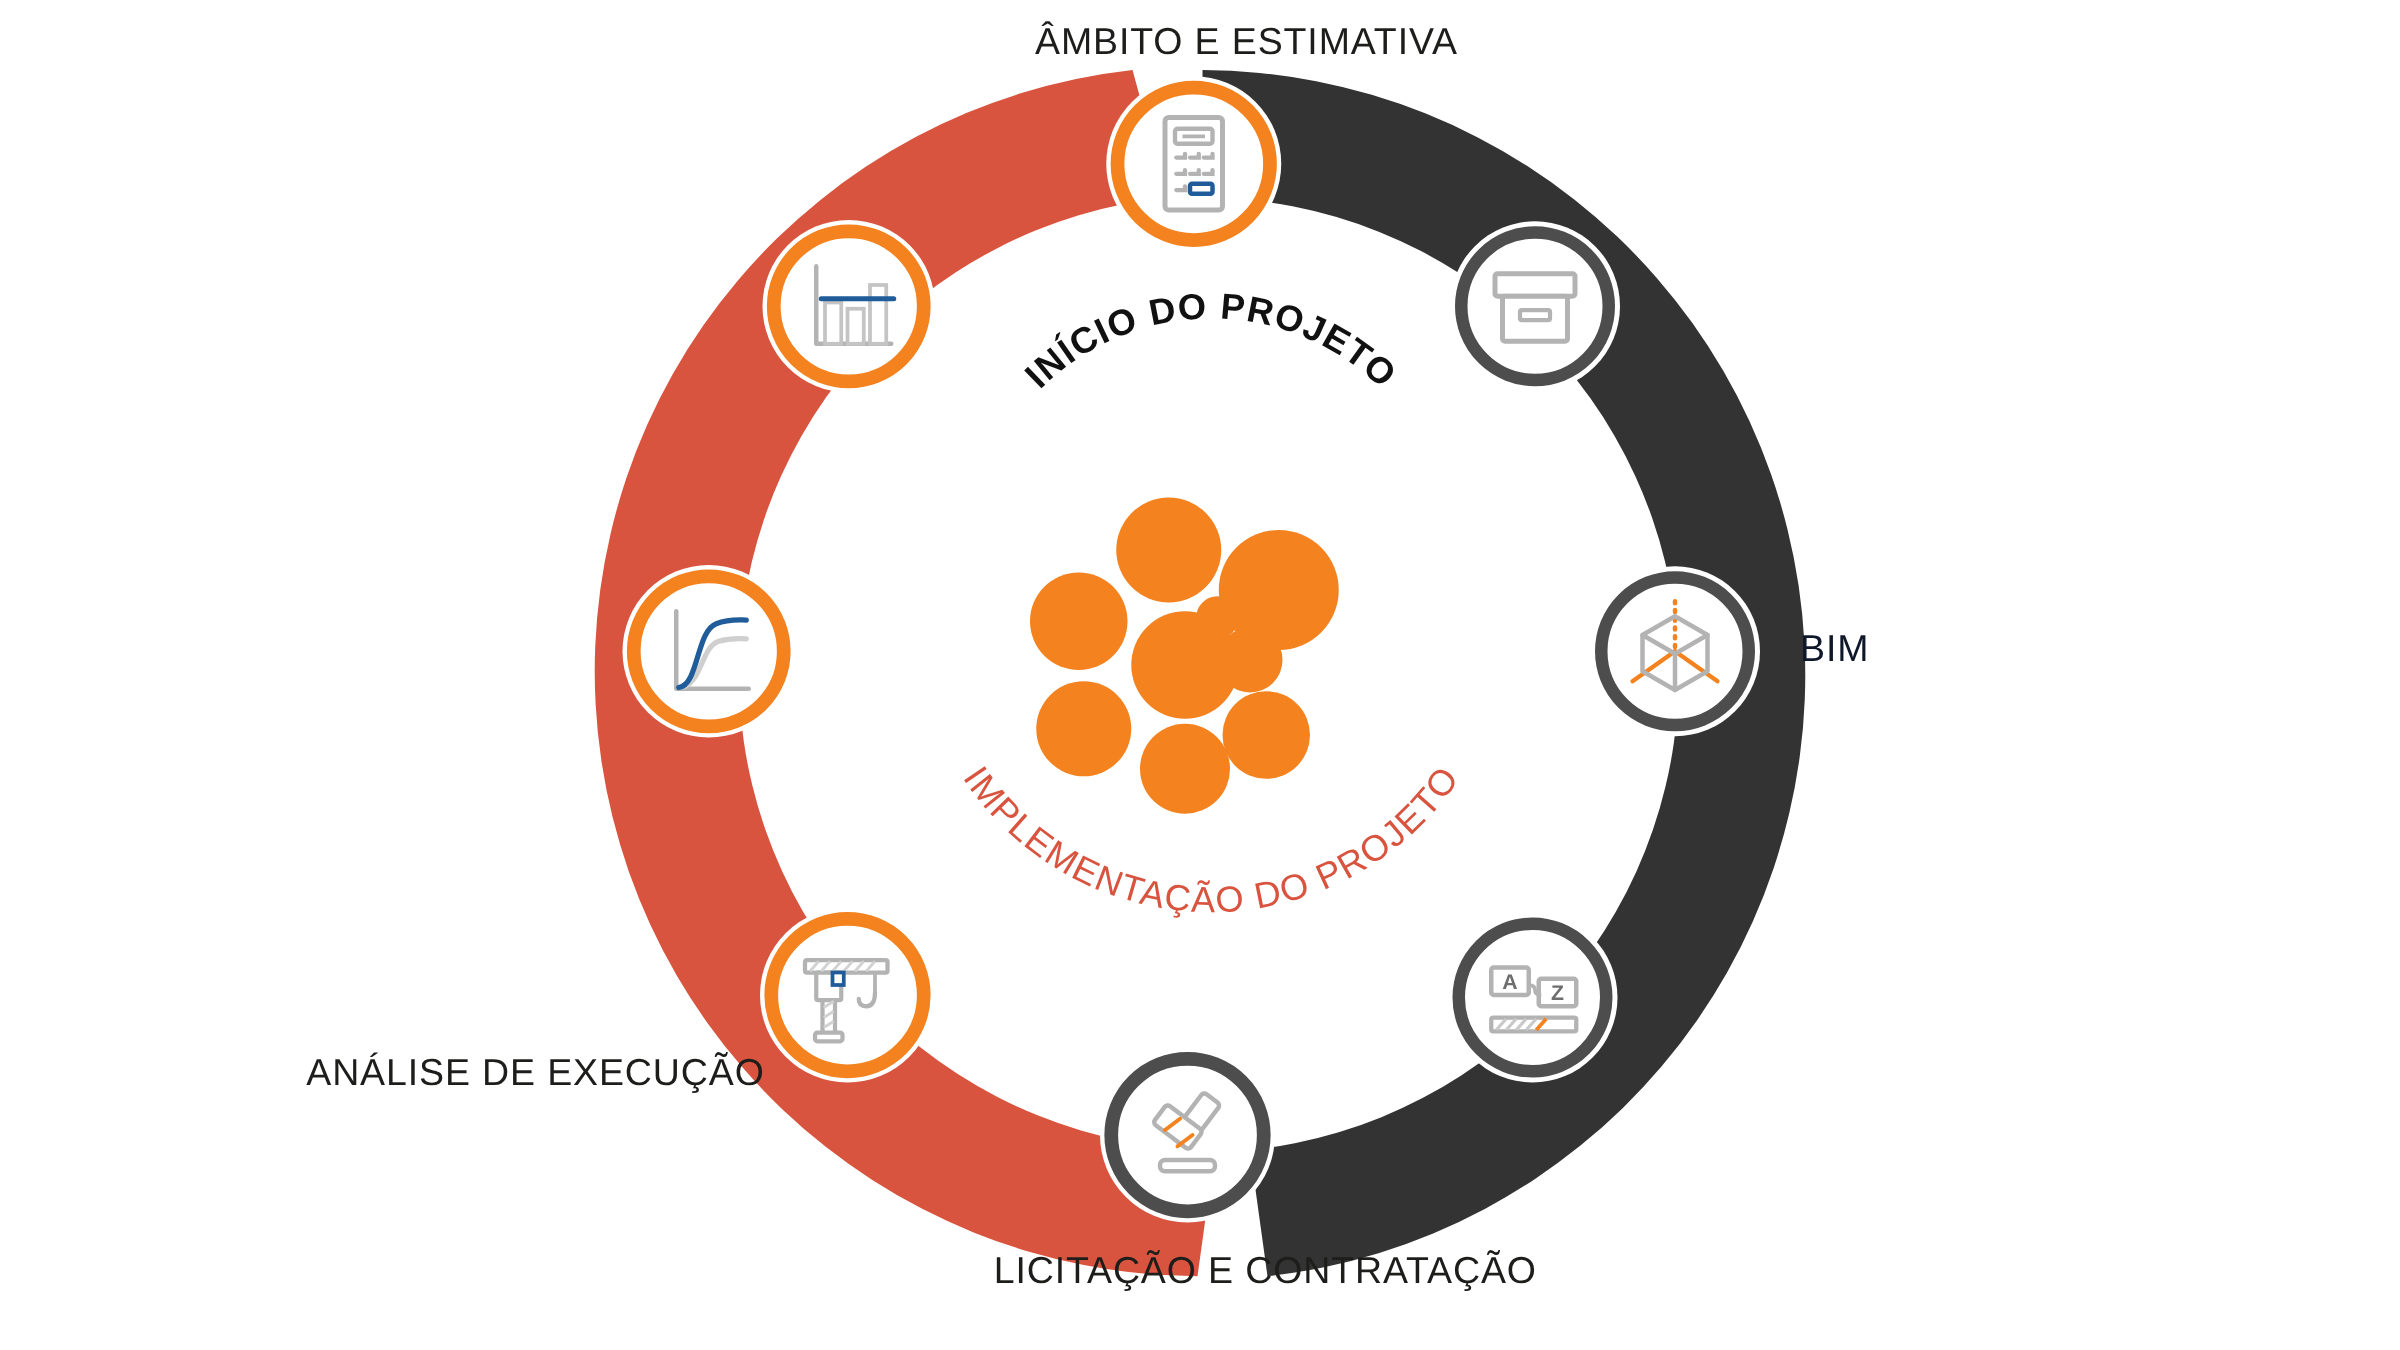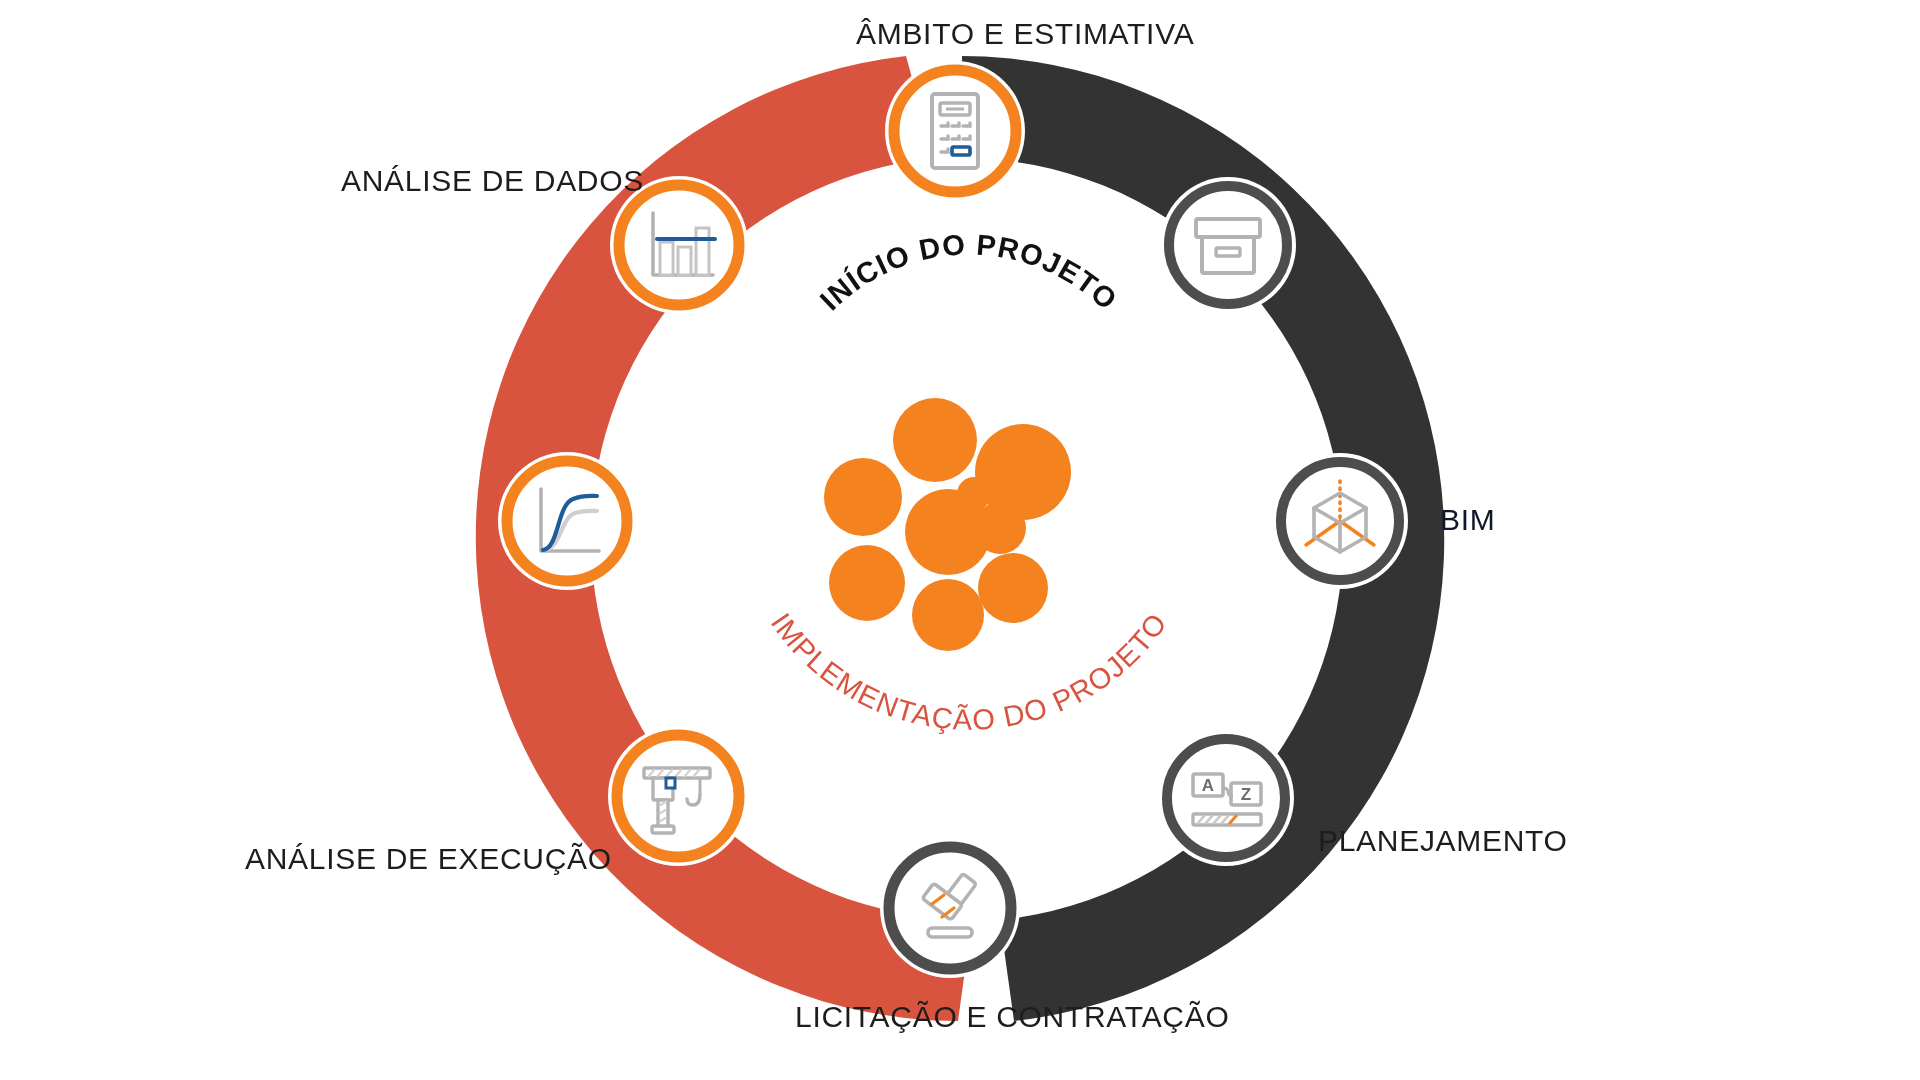--- a/index.html
+++ b/index.html
@@ -30,21 +30,21 @@
   .outer-label {
     position: absolute;
     font-family: "Liberation Sans", sans-serif;
     font-weight: 400;
     font-size: 30px;
     letter-spacing: 0.7px;
     color: #1d1d1b;
     white-space: nowrap;
   }
   .outer-label.muted { color: #0f172a; }
-  .lbl-scope     { left: 828px;  top: 17px; margin-left: 28px;  }
+  .lbl-scope     { left: 828px;  top: 17px;  }
   .lbl-analysis  { left: 341px;  top: 164px; }
   .lbl-exec      { left: 245px;  top: 842px; }
   .lbl-bid       { left: 795px;  top: 1000px;}
   .lbl-plan      { left: 1318px; top: 824px; }
   .lbl-bim       { left: 1440px; top: 503px; }
 </style>
 </head>
 <body>
 
 <div id="stage">
@@ -237,23 +237,21 @@
     <g>
       <circle cx="679" cy="245" r="69" fill="#ffffff"></circle>
       <circle cx="679" cy="245" r="60" fill="none" stroke="#F3821F" stroke-width="11"></circle>
       <use href="#ico-barchart" x="629" y="195" width="100" height="100"></use>
     </g>
 
   </svg>
 
   <div class="outer-label lbl-scope">ÂMBITO E ESTIMATIVA</div>
 
-  <div class="outer-label lbl-analysis">ANÁLISE DE DADOS</div>
 
   <div class="outer-label lbl-exec">ANÁLISE DE EXECUÇÃO</div>
 
   <div class="outer-label lbl-bid">LICITAÇÃO E CONTRATAÇÃO</div>
 
-  <div class="outer-label lbl-plan">PLANEJAMENTO</div>
 
   <div class="outer-label muted lbl-bim">BIM</div>
 
 </div>
 
 </body></html>

